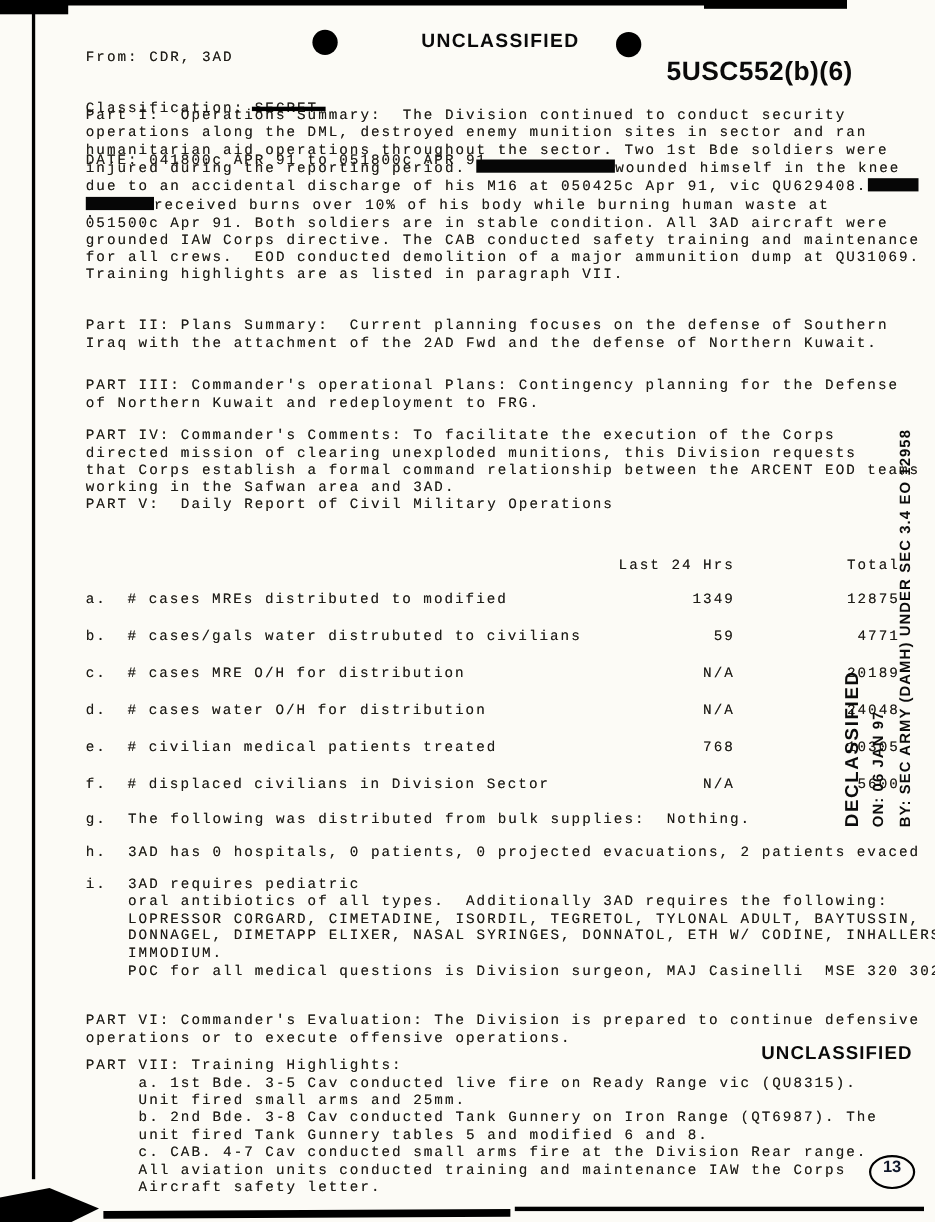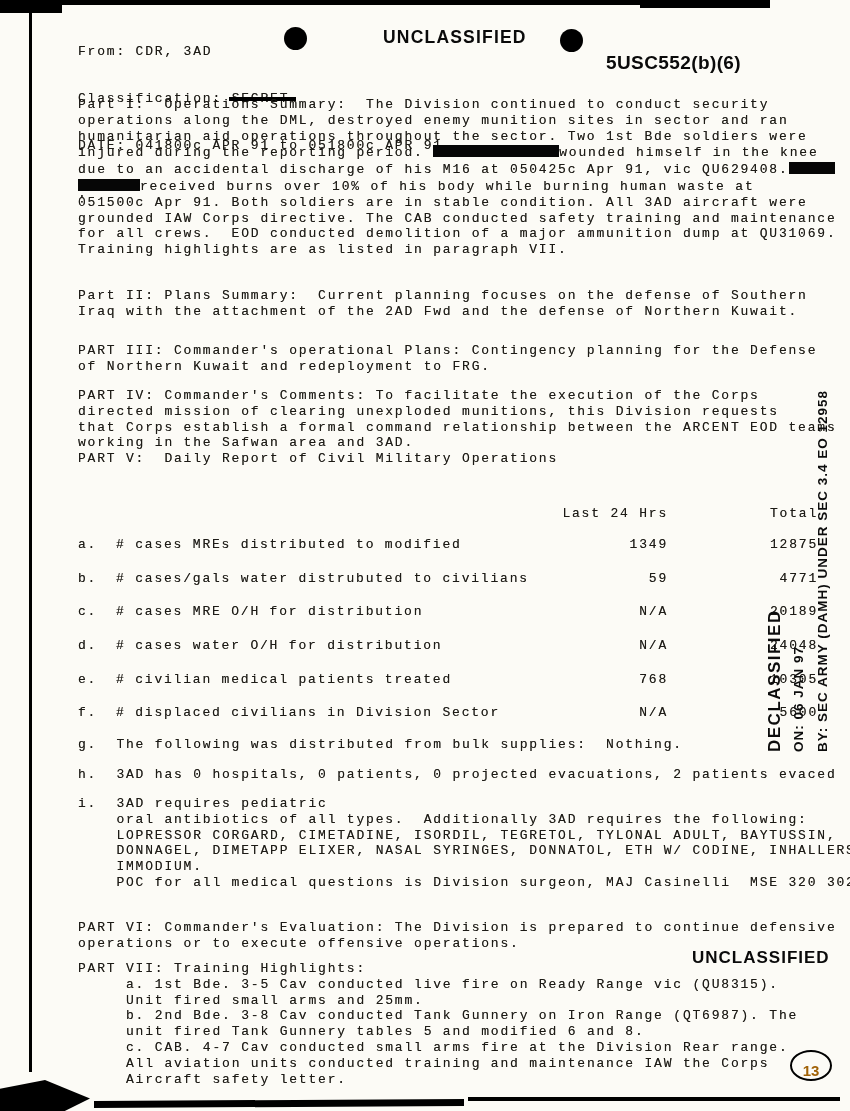--- a/index.html
+++ b/index.html
@@ -17,21 +17,21 @@
     text-shadow:0 0 0.5px rgba(20,18,12,0.55);
     margin-left:42px;
   }
   
   .stamp {
     position:absolute;
     font-family:"Liberation Sans","DejaVu Sans",sans-serif;
     font-weight:700; color:#0a0a0a;
   }
   .stamp-unclass-top { left:383px; top:27px; font-size:17.5px; letter-spacing:1.2px; }
-  .stamp-foia { left:606px; top:52px; font-size:19px; letter-spacing:0.4px; }
+  .stamp-foia { left:606px; top:52px; font-size:24px; letter-spacing:0.4px; }
   .stamp-unclass-bottom { left:692px; top:948px; font-size:17px; letter-spacing:1px; }
   
   .declass-stamp {
     position:absolute; left:763px; top:752px; width:400px; height:72px;
     transform:rotate(-90deg); transform-origin:top left;
     font-family:"Liberation Sans","DejaVu Sans",sans-serif;
     font-weight:700; color:#0c0c0c;
   }
   .ds-l1 { font-size:17px; line-height:24px; letter-spacing:1.5px; }
   .ds-l2 { font-size:13.5px; line-height:24px; letter-spacing:1px; }
@@ -50,23 +50,23 @@
   .co-id { display:inline-block; width:38px; }
   .co-val { text-align:right; }
   .co-rows { display:flex; flex-direction:column; row-gap:17.9px; }
   
   .artifact { position:absolute; background:#000; }
   .blob-bl { clip-path:polygon(0 28%, 50% 0, 100% 60%, 72% 100%, 0 100%); }
   
   .page-num {
     position:absolute; left:790px; top:1050px; width:42px; height:31px;
     border:2.5px solid #000; border-radius:50%;
-    display:flex; align-items:flex-end; justify-content:center;
+    display:flex; align-items:flex-start; justify-content:center;
     font-family:"Liberation Sans","DejaVu Sans",sans-serif;
-    font-size:15px; font-weight:700; color:#a16207;
+    font-size:15px; font-weight:700; color:#0f172a;
   }
   .dot { position:absolute; width:23px; height:23px; border-radius:50%; background:#000; }
 </style>
 </head>
 <body>
 
 <div class="page">
 
   <div class="artifact" style="left:0; top:0; width:62px; height:13px;"></div>
   <div class="artifact" style="left:0; top:0; width:660px; height:5px;"></div>

